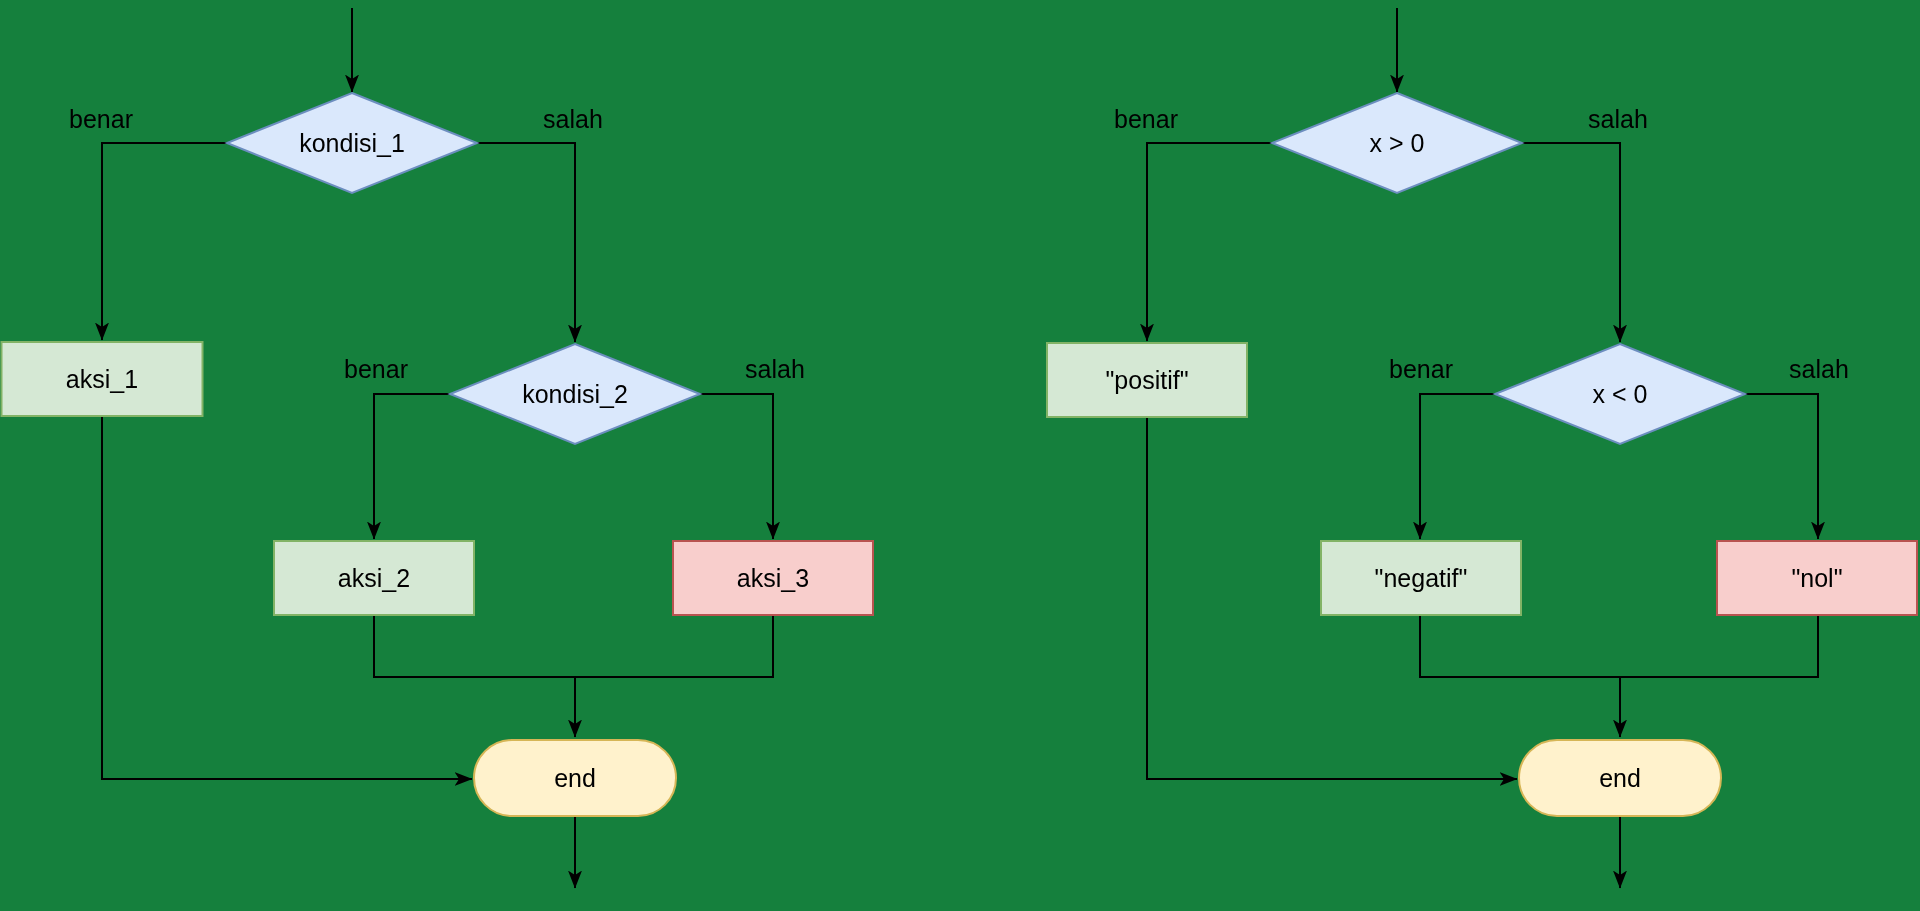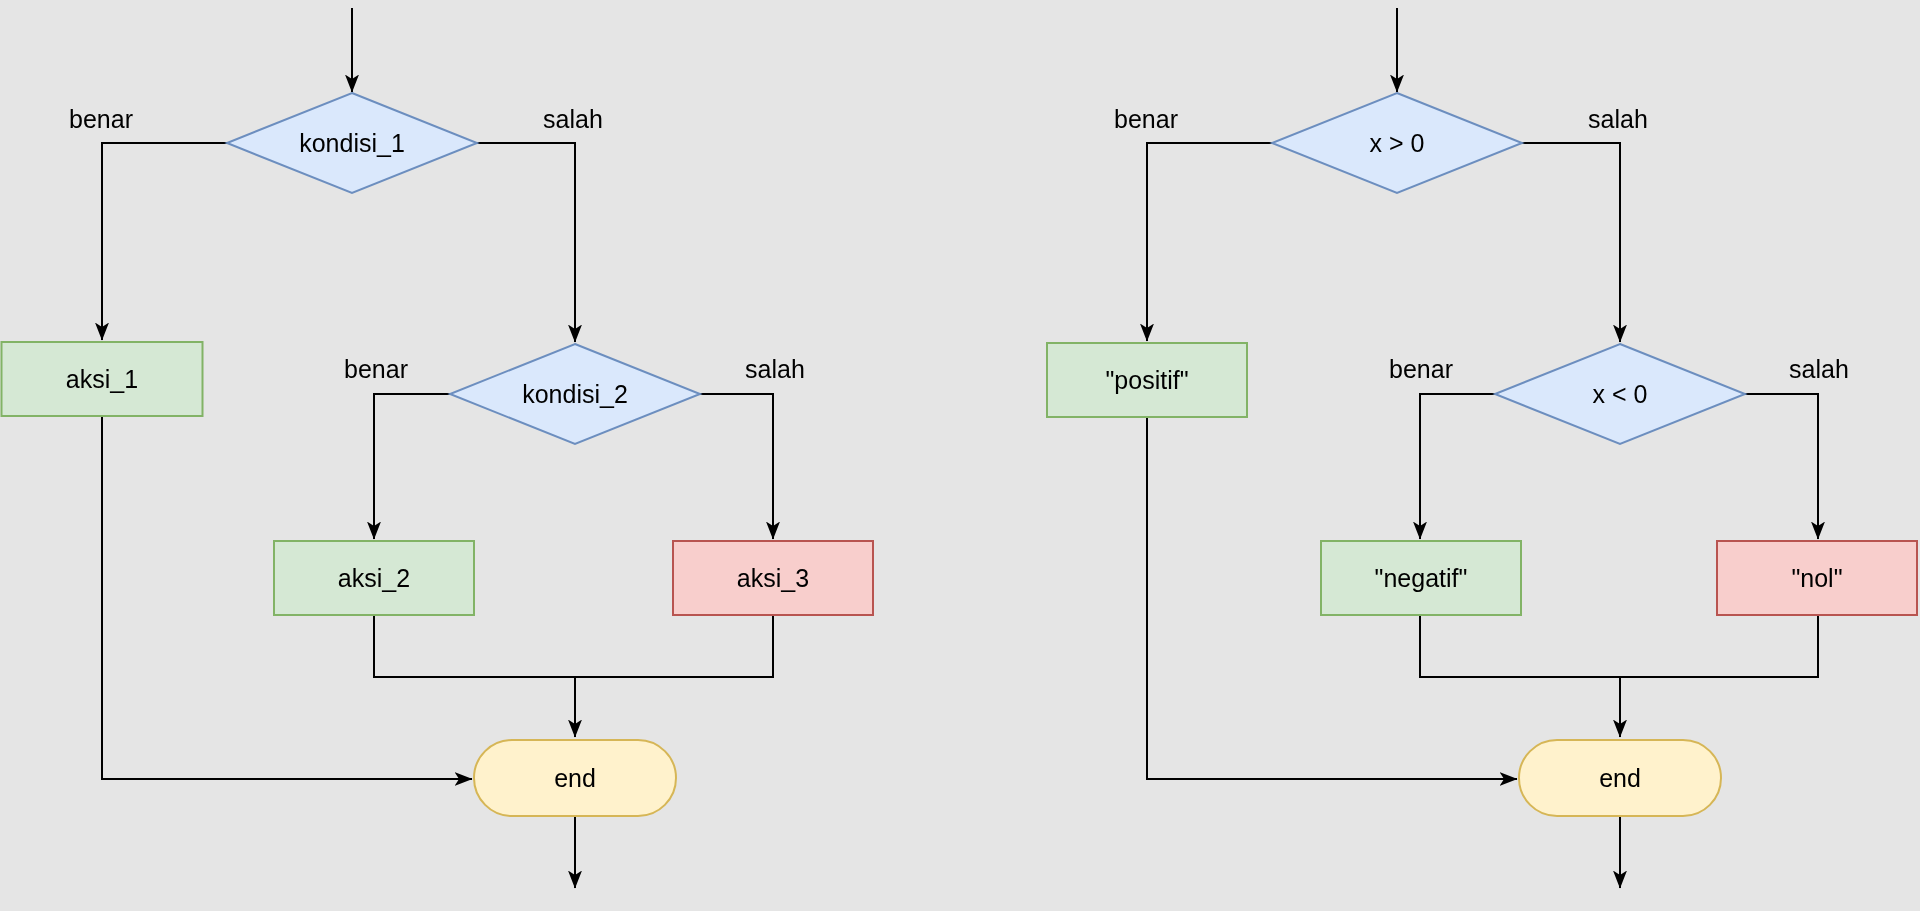--- a/index.html
+++ b/index.html
@@ -1,16 +1,16 @@
 <!DOCTYPE html>
 <html><head>
 <meta charset="utf-8">
 <style>
   html,body{margin:0;padding:0;background:#ffffff;}
-  .canvas{width:1920px;height:911px;background:#e5e5e5;overflow:hidden;}
+  .canvas{width:1920px;height:911px;background:#15803d;overflow:hidden;}
   svg{display:block;}
   svg text{
     font-family:"Liberation Sans","DejaVu Sans",sans-serif;
     user-select:none;
   }
 </style>
 </head>
 <body>
 
 <div class="canvas">

